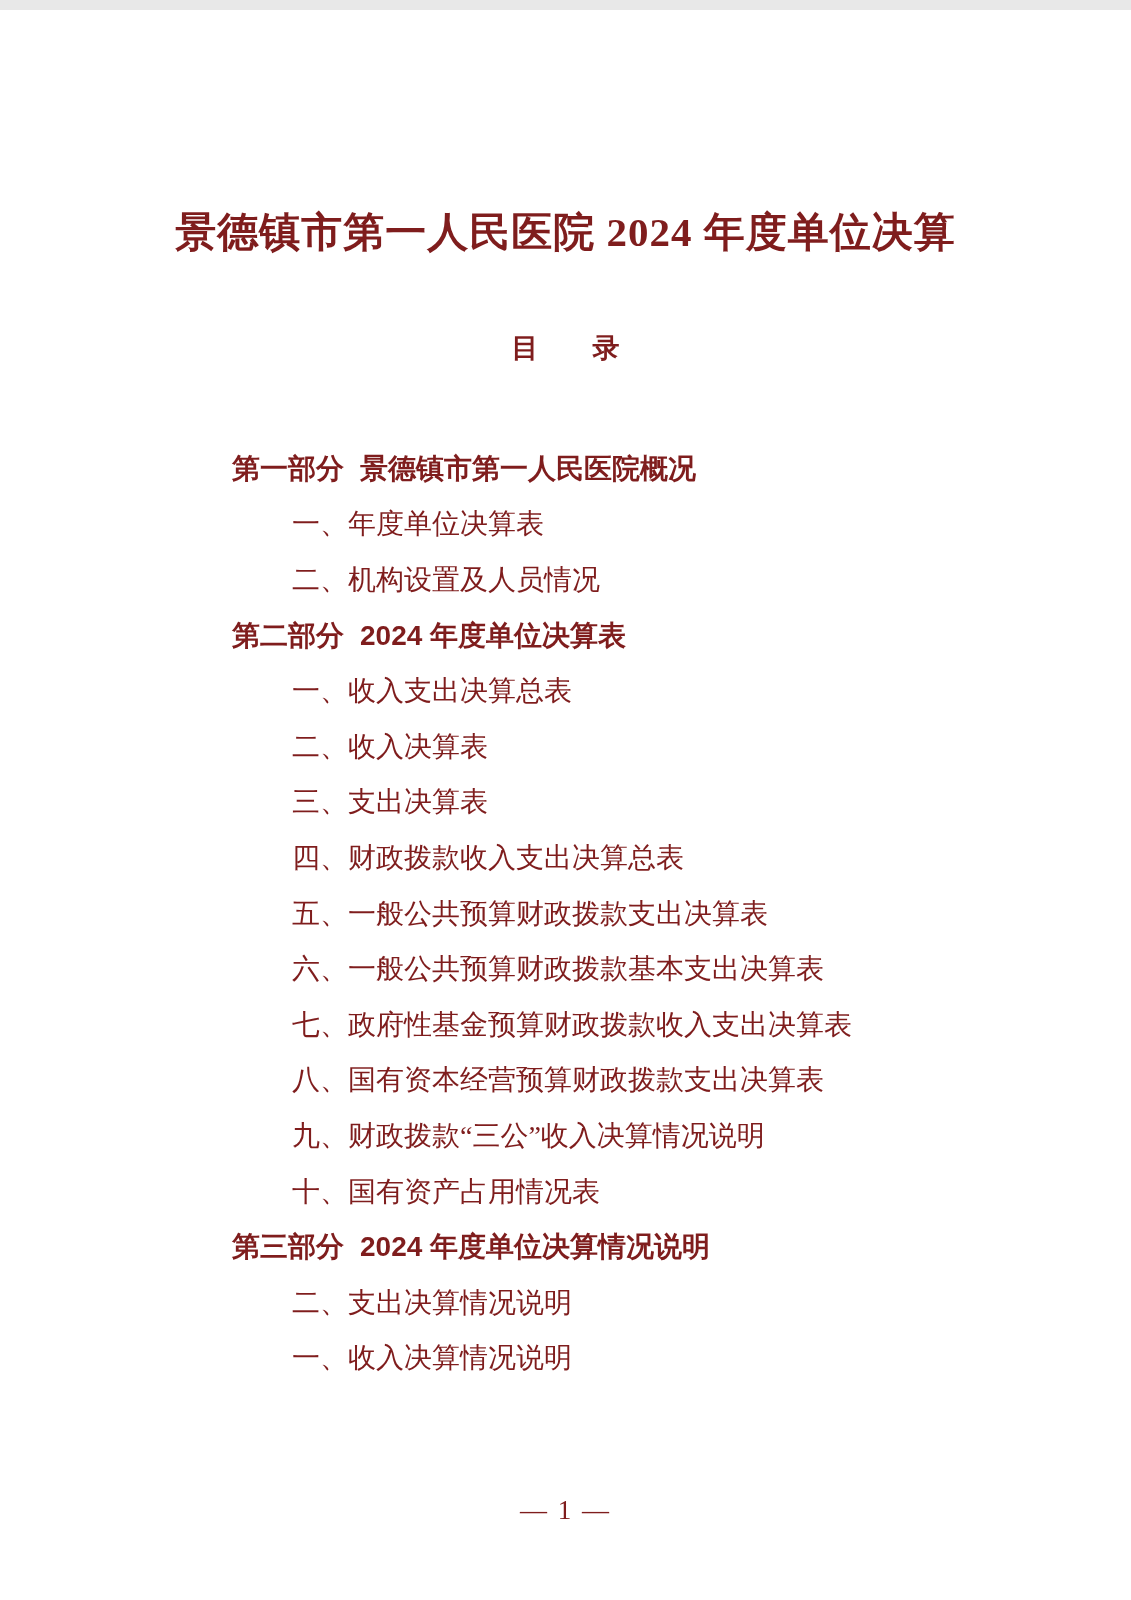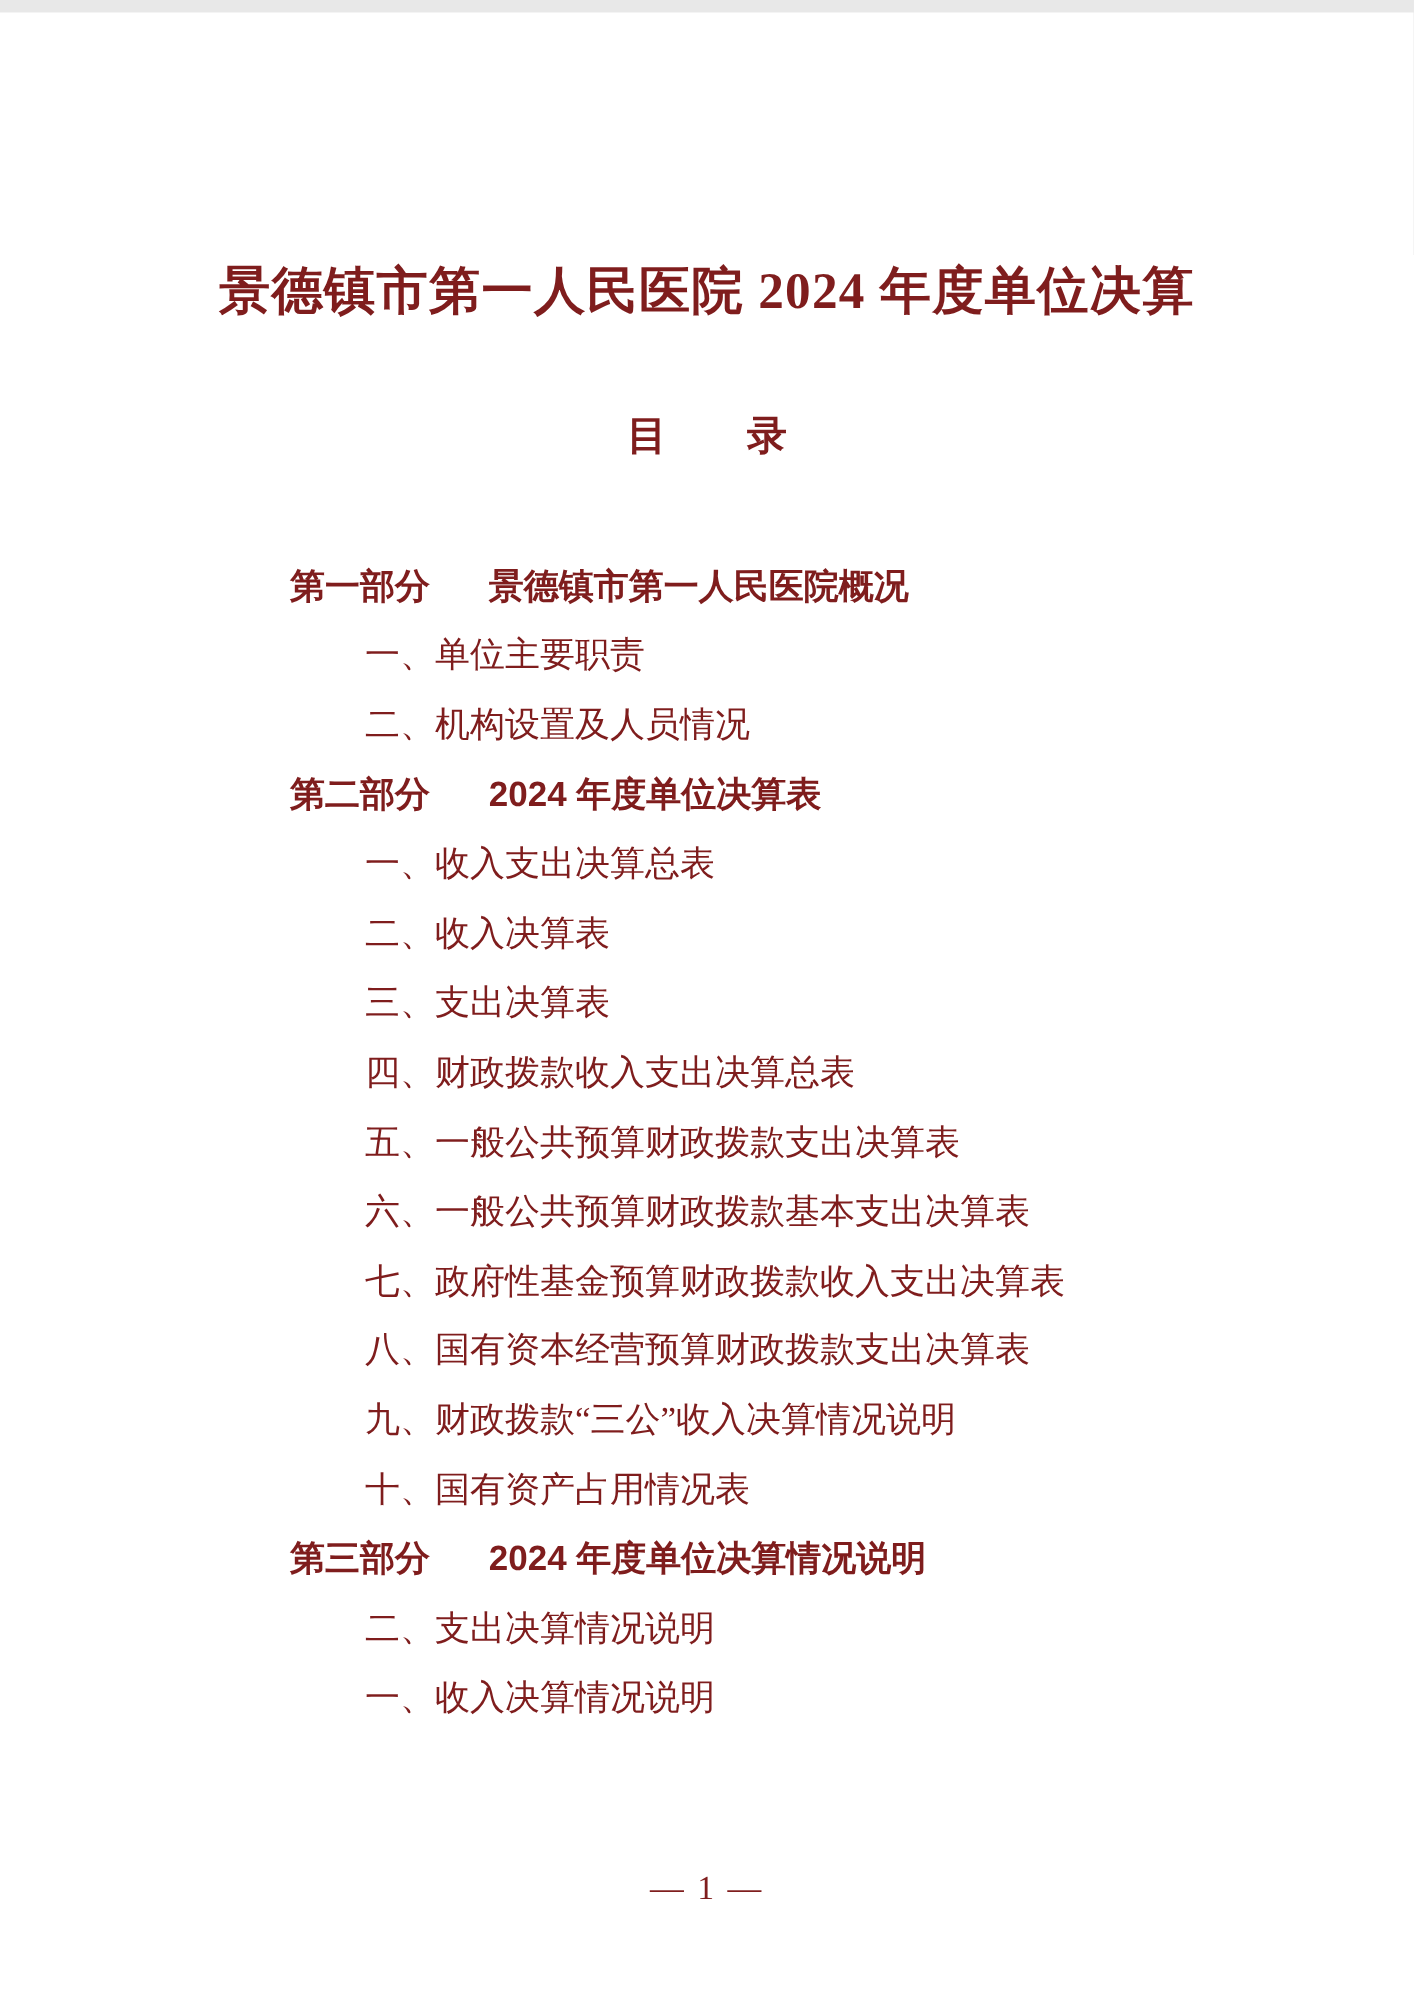--- a/index.html
+++ b/index.html
@@ -31,41 +31,41 @@
     white-space: nowrap;
   }
   .toc-heading {
     position: absolute;
     top: 314px;
     left: 0;
     width: 100%;
     margin: 0;
     text-align: center;
     font-family: "Liberation Serif", serif;
-    font-size: 32px;
+    font-size: 27px;
     font-weight: 700;
     line-height: 48px;
   }
   .toc {
     position: absolute;
     top: 431px;
     left: 232px;
     right: 140px;
   }
   .toc-row {
     height: 55.6px;
     display: flex;
     align-items: center;
     white-space: nowrap;
   }
   .toc-row.section {
     font-family: "Liberation Sans", sans-serif;
     font-size: 28px;
     font-weight: 700;
-    column-gap: 47px;
+    column-gap: 16px;
   }
   .toc-row.item {
     padding-left: 60px;
     font-family: "Liberation Serif", serif;
     font-size: 28px;
     font-weight: 400;
   }
   .page-footer {
     position: absolute;
     top: 1482px;
@@ -86,21 +86,21 @@
   <h1 class="doc-title">景德镇市第一人民医院 2024 年度单位决算</h1>
 
   <h2 class="toc-heading">目　　录</h2>
 
   <div class="toc">
 
     <div class="toc-row section">
       <span>第一部分</span>
       <span>景德镇市第一人民医院概况</span>
     </div>
-    <div class="toc-row item">一、单位主要职责</div>
+    <div class="toc-row item">一、年度单位决算表</div>
     <div class="toc-row item">二、机构设置及人员情况</div>
 
     <div class="toc-row section">
       <span>第二部分</span>
       <span>2024 年度单位决算表</span>
     </div>
     <div class="toc-row item">一、收入支出决算总表</div>
     <div class="toc-row item">二、收入决算表</div>
     <div class="toc-row item">三、支出决算表</div>
     <div class="toc-row item">四、财政拨款收入支出决算总表</div>

